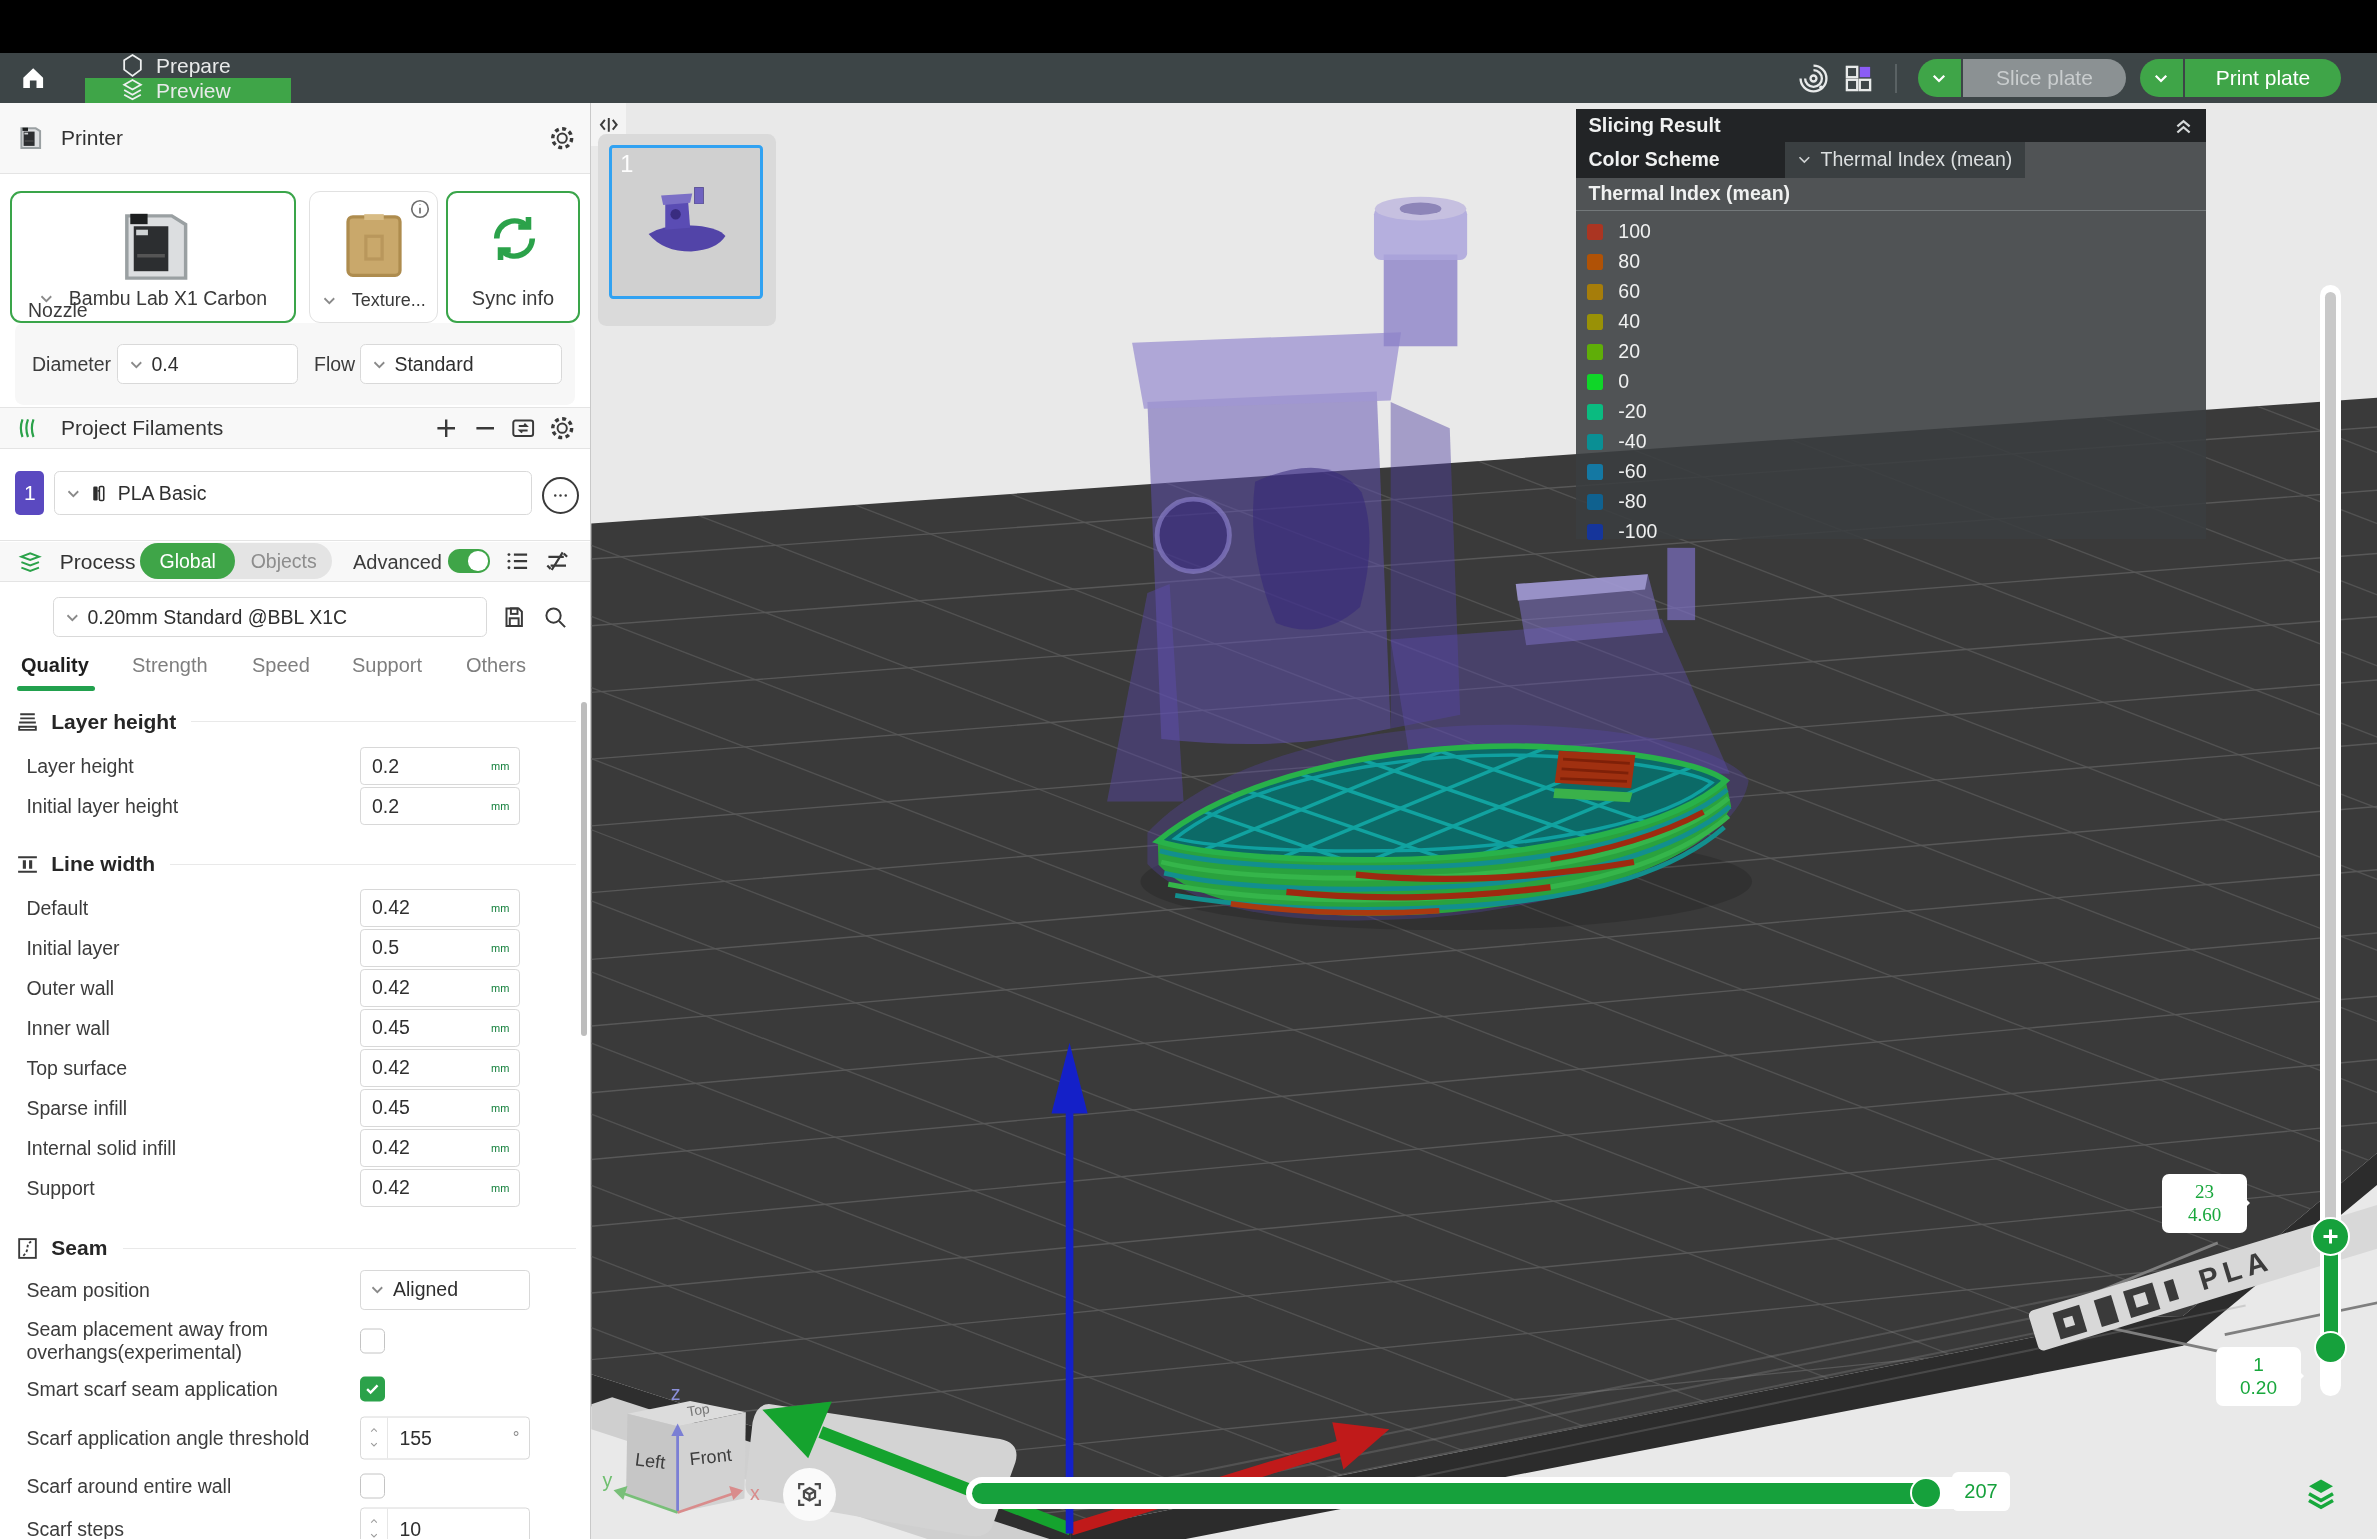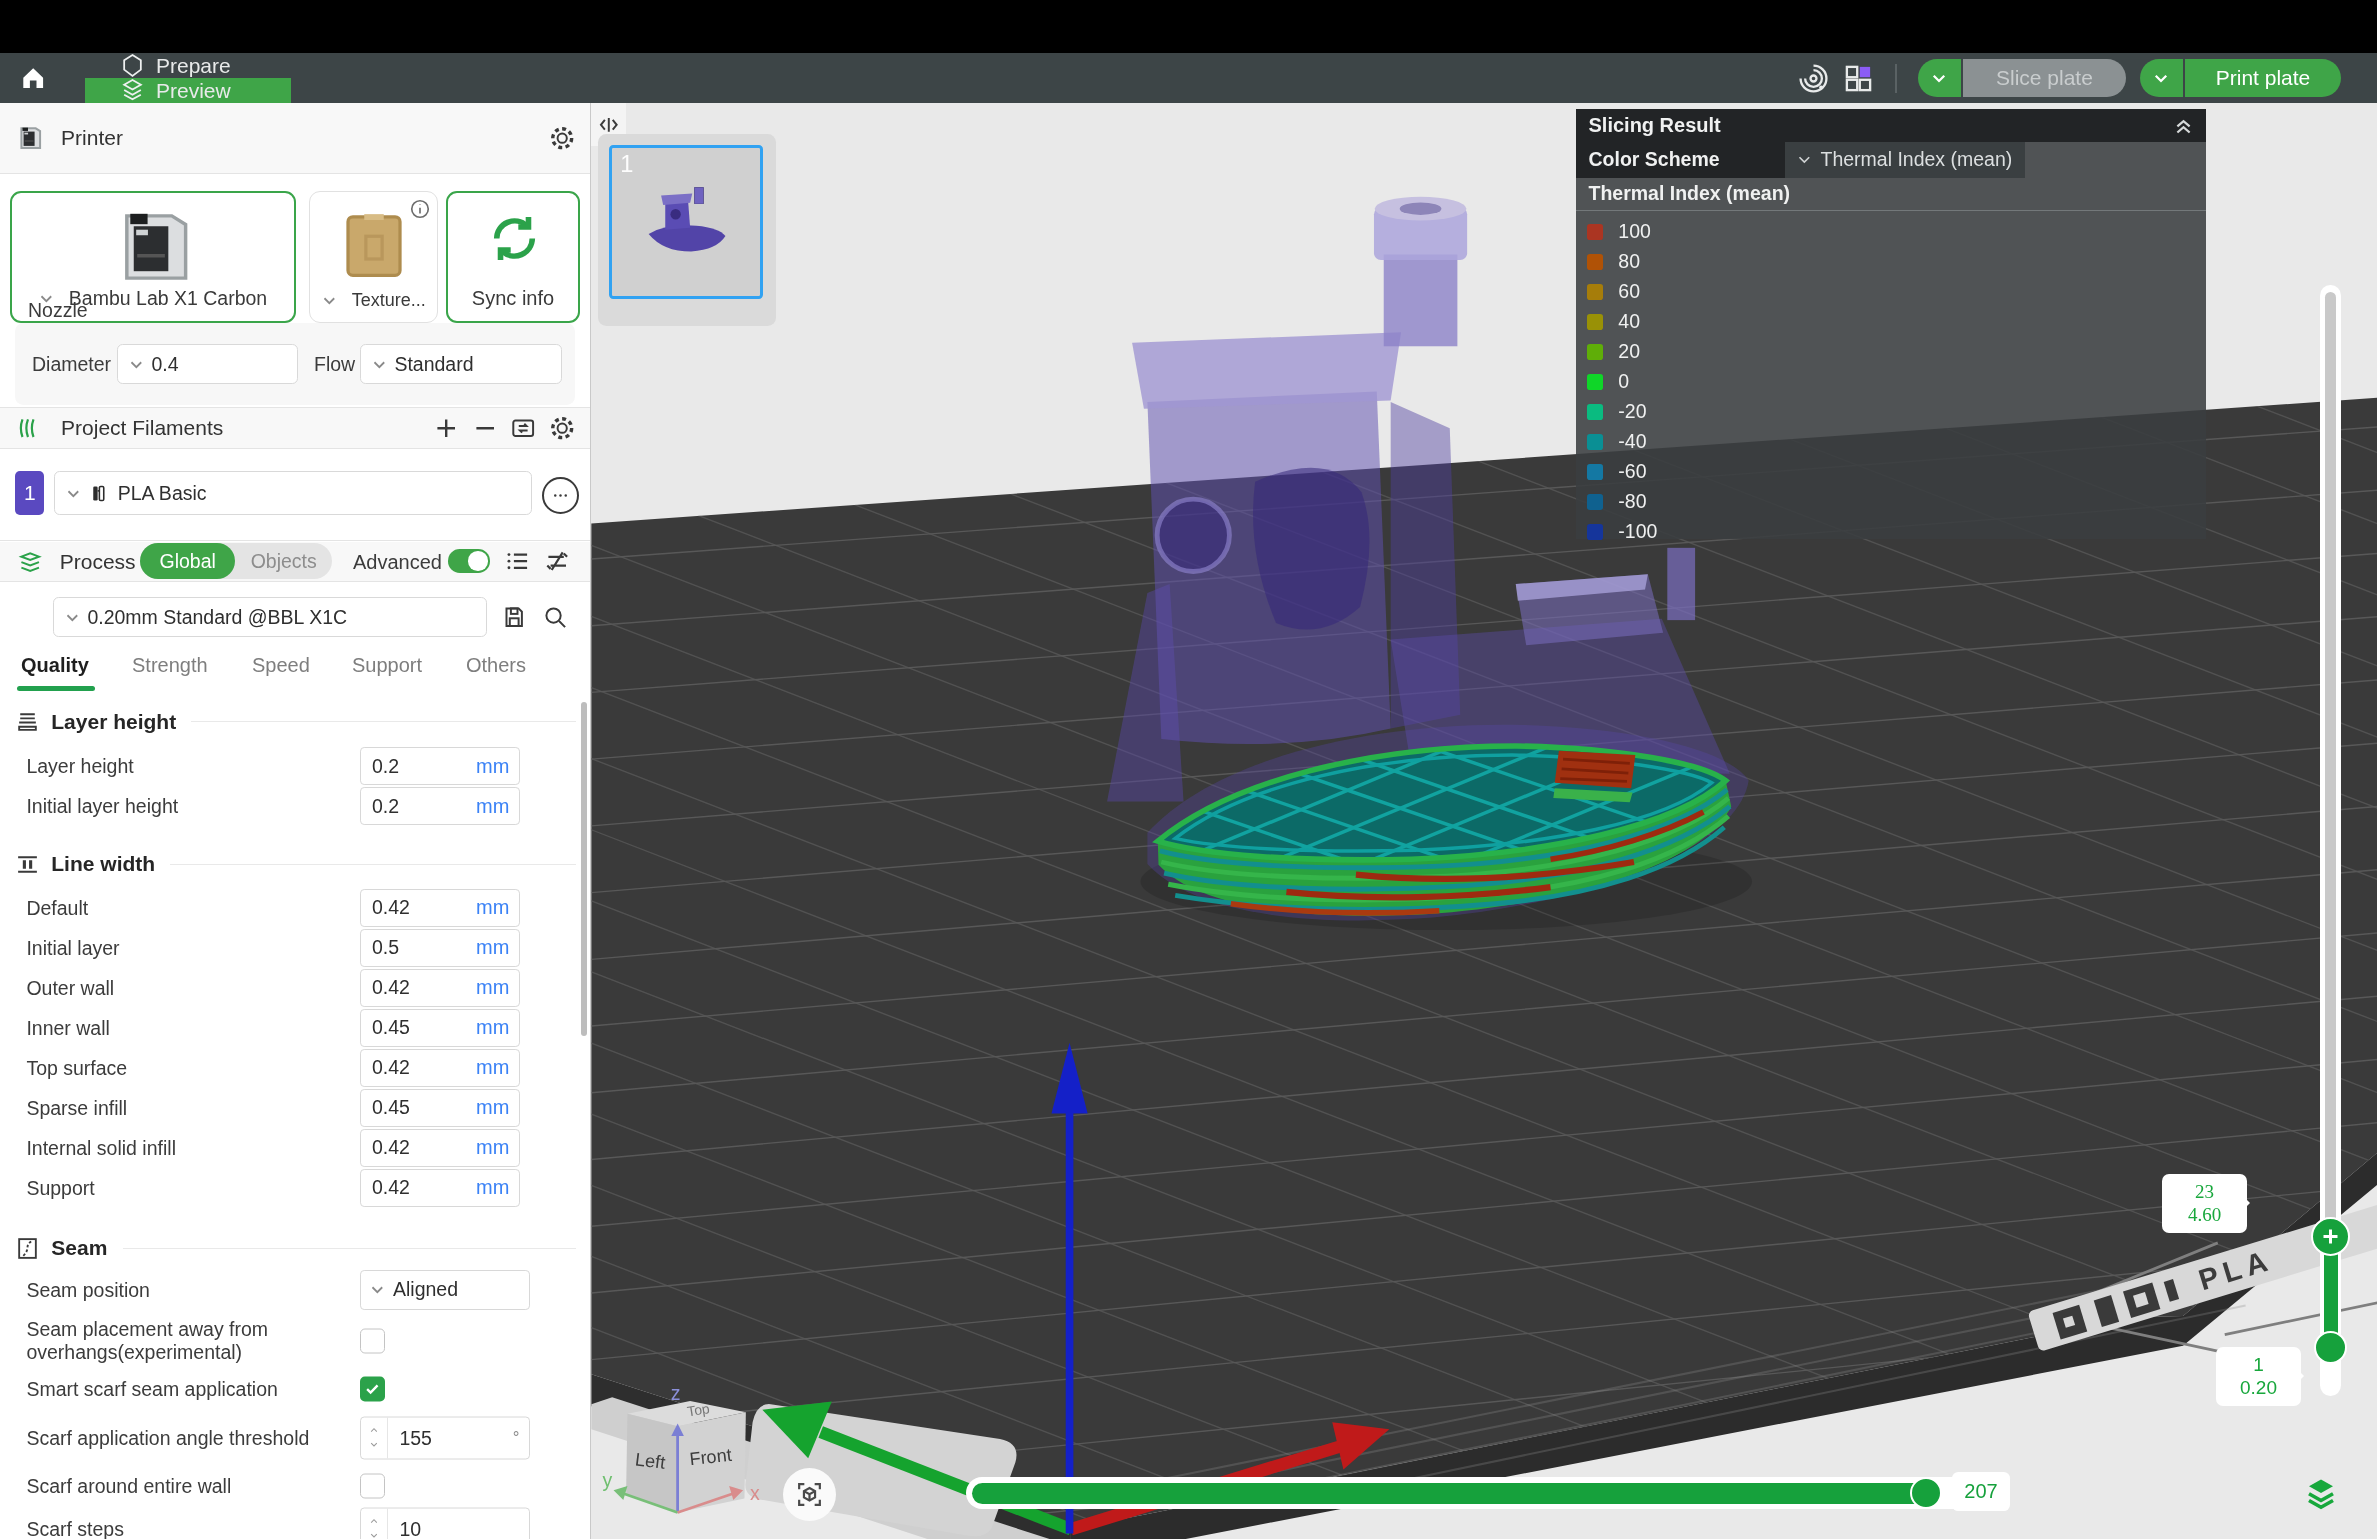--- a/index.html
+++ b/index.html
@@ -55,21 +55,21 @@
   
   #settings{position:absolute;left:0;right:0;top:602px;bottom:0;overflow:hidden;}
   .g-head{height:33px;display:flex;align-items:center;padding-left:15.3px;}
   .g-head .ttl{font-size:21px;font-weight:bold;color:#262626;margin-left:11px;white-space:nowrap;}
   .g-head .rule{flex:1;height:1.4px;background:#e9e9e9;margin:0 14px 0 15.3px;}
   .s-row{position:relative;}
   .s-row .rlbl{position:absolute;left:26.4px;top:50%;transform:translateY(-50%);width:309px;font-size:19.5px;color:#3c3c3c;line-height:1.18;}
   .ctrl{position:absolute;left:360px;top:50%;transform:translateY(-50%);}
   .inbox{display:flex;align-items:center;width:160px;height:38px;border:1.4px solid #d8d8d8;border-radius:4.2px;background:#fff;box-sizing:border-box;}
   .inbox .val{padding-left:11px;font-size:19.5px;color:#2f2f2f;}
-  .inbox .unit{margin-left:auto;padding-right:9.7px;font-size:20px;color:#3b82f6;}
+  .inbox .unit{margin-left:auto;padding-right:9.7px;font-size:11px;color:#15803d;}
   .selctl{display:flex;align-items:center;width:170px;height:40px;border:1.4px solid #d8d8d8;border-radius:4.2px;background:#fff;box-sizing:border-box;font-size:19.5px;color:#2f2f2f;}
   .spin{display:flex;align-items:center;width:170px;height:43px;border:1.4px solid #d8d8d8;border-radius:4.2px;background:#fff;box-sizing:border-box;}
   .spin .arr{width:26.4px;height:100%;border-right:1.4px solid #e6e6e6;display:flex;flex-direction:column;align-items:center;justify-content:center;gap:4.2px;}
   .spin .arr svg{width:14px;height:9.7px;stroke:#9a9a9a;fill:none;stroke-width:2.6;}
   .spin .val{padding-left:11px;font-size:19.5px;color:#2f2f2f;}
   .spin .unit{margin-left:auto;padding-right:9.7px;font-size:16.7px;color:#8a8a8a;}
   .cb{width:25px;height:25px;border-radius:4.9px;box-sizing:border-box;}
   .cb.off{background:#fff;border:1.7px solid #c4c4c4;}
   .cb.on{background:#2ba24a;display:flex;align-items:center;justify-content:center;}
   .cb.on svg{width:16.7px;height:16.7px;stroke:#fff;fill:none;stroke-width:3.4;}

